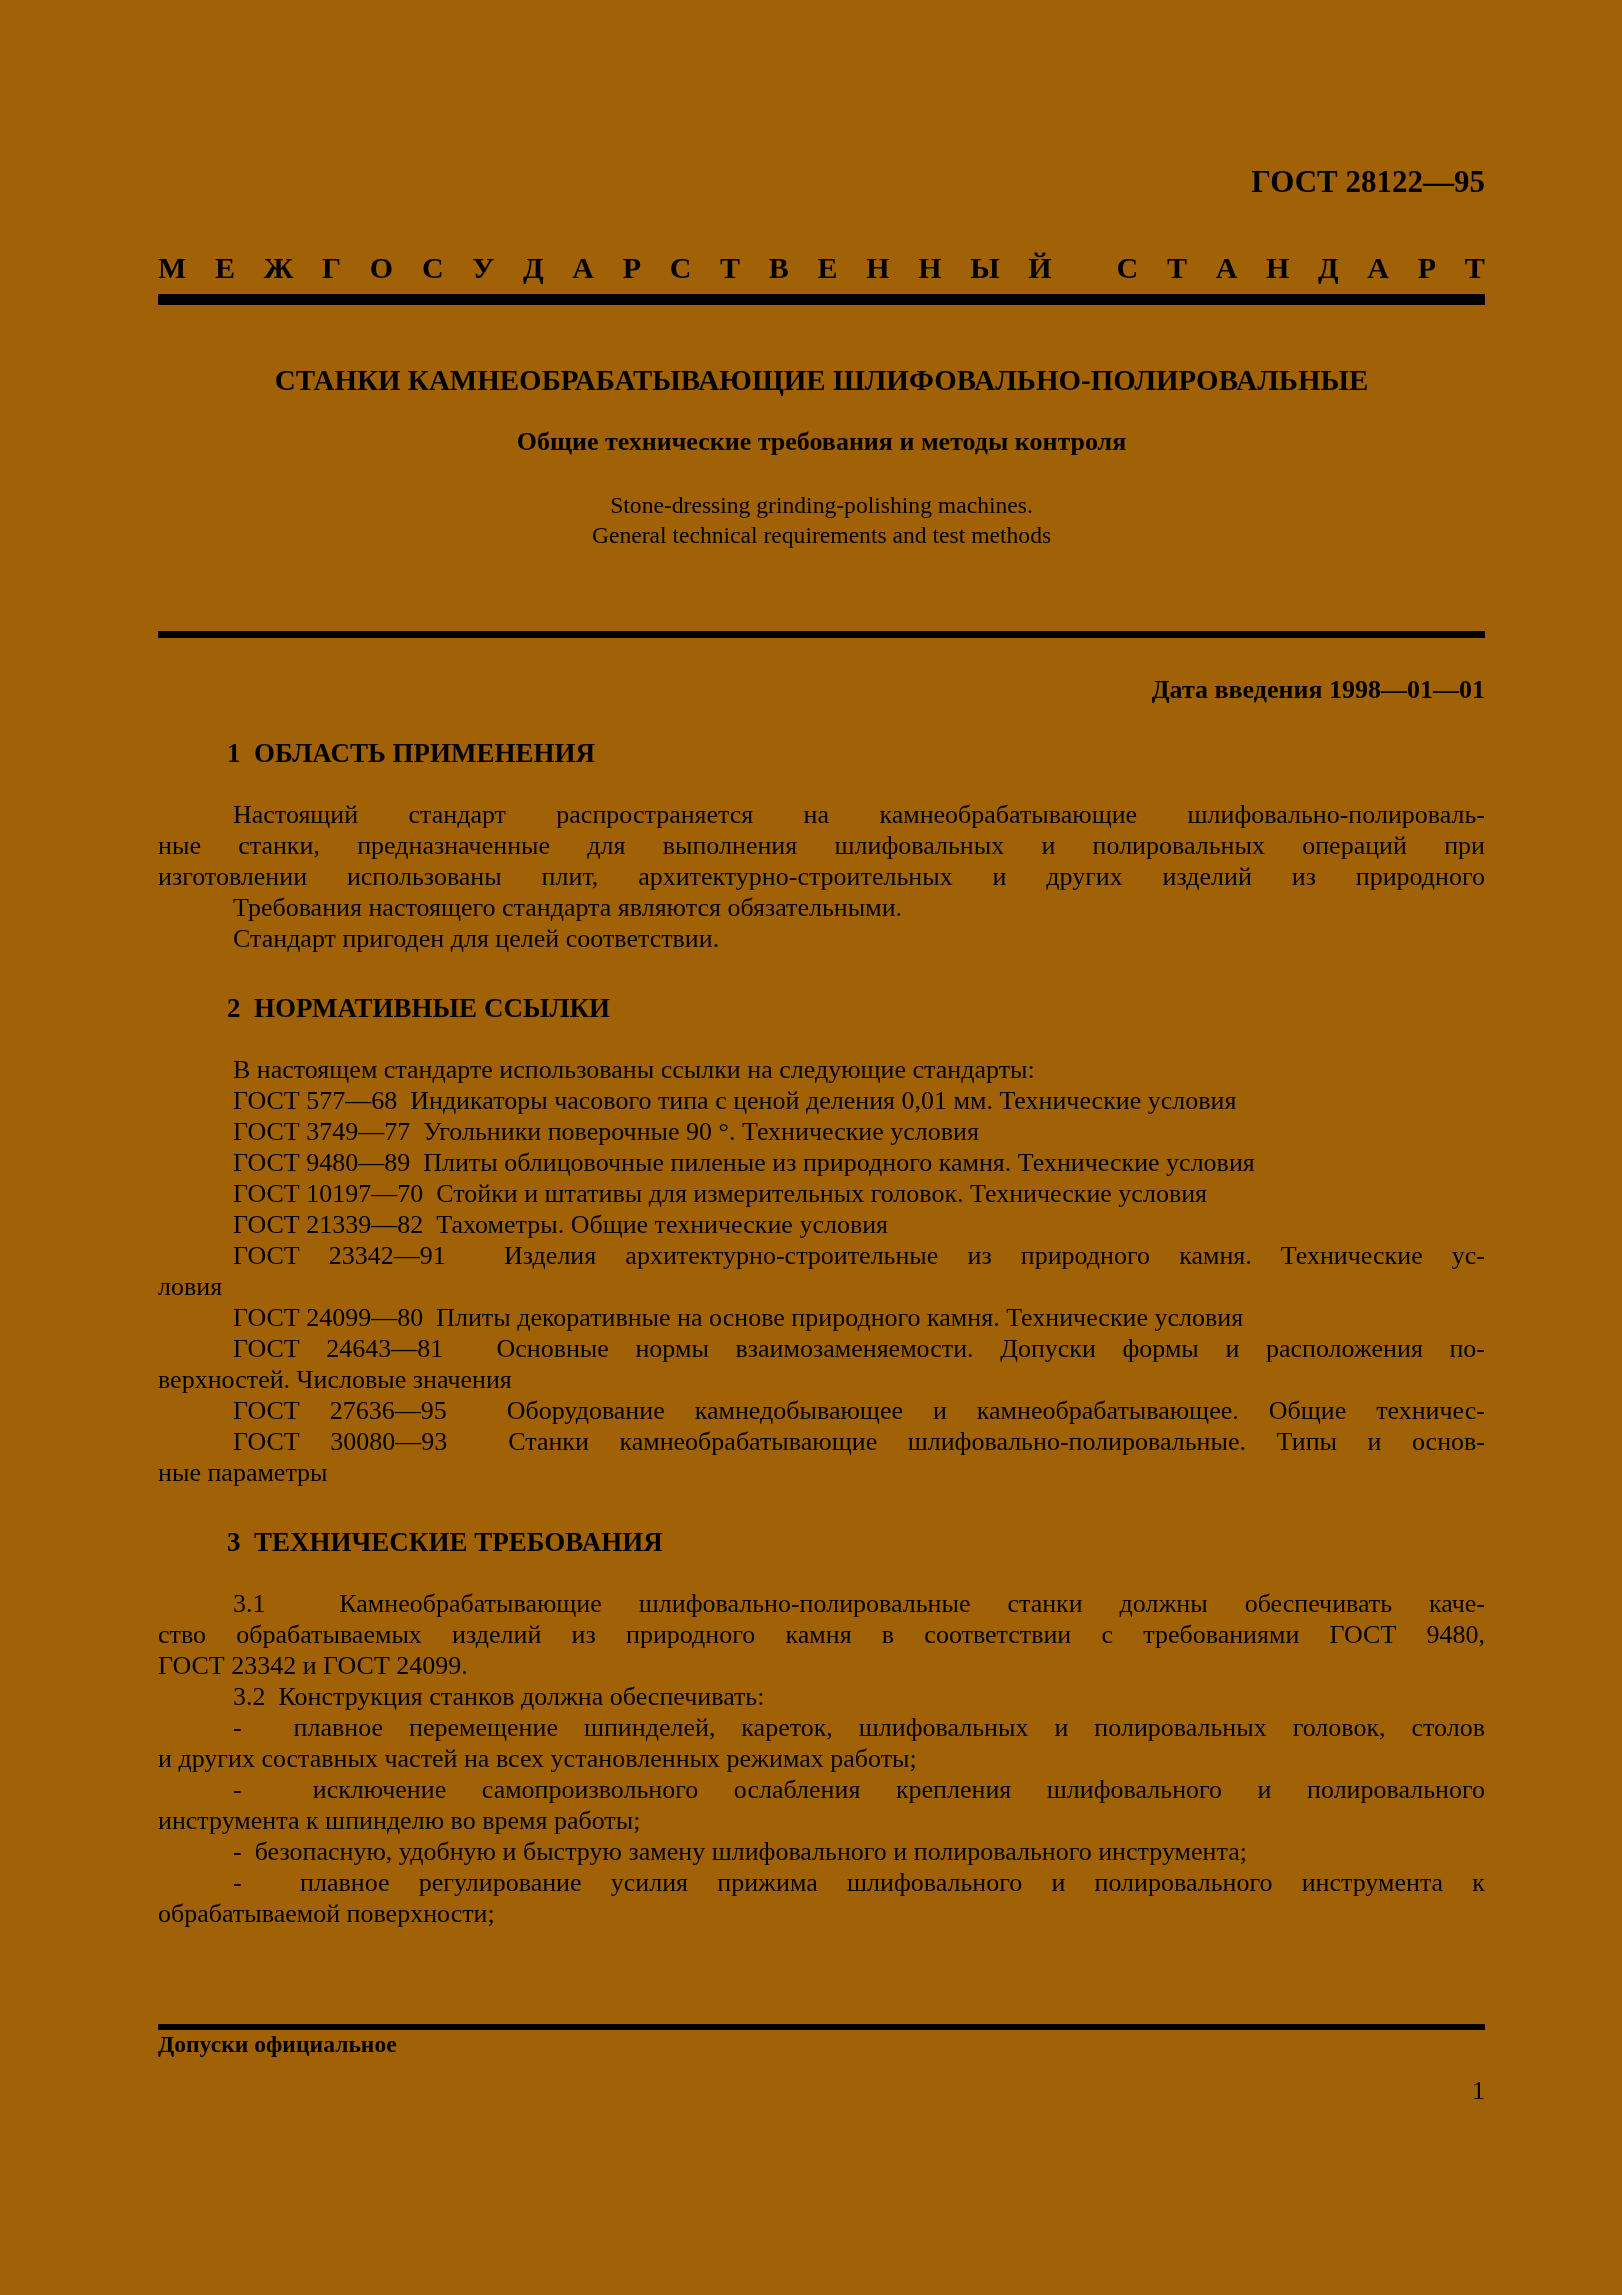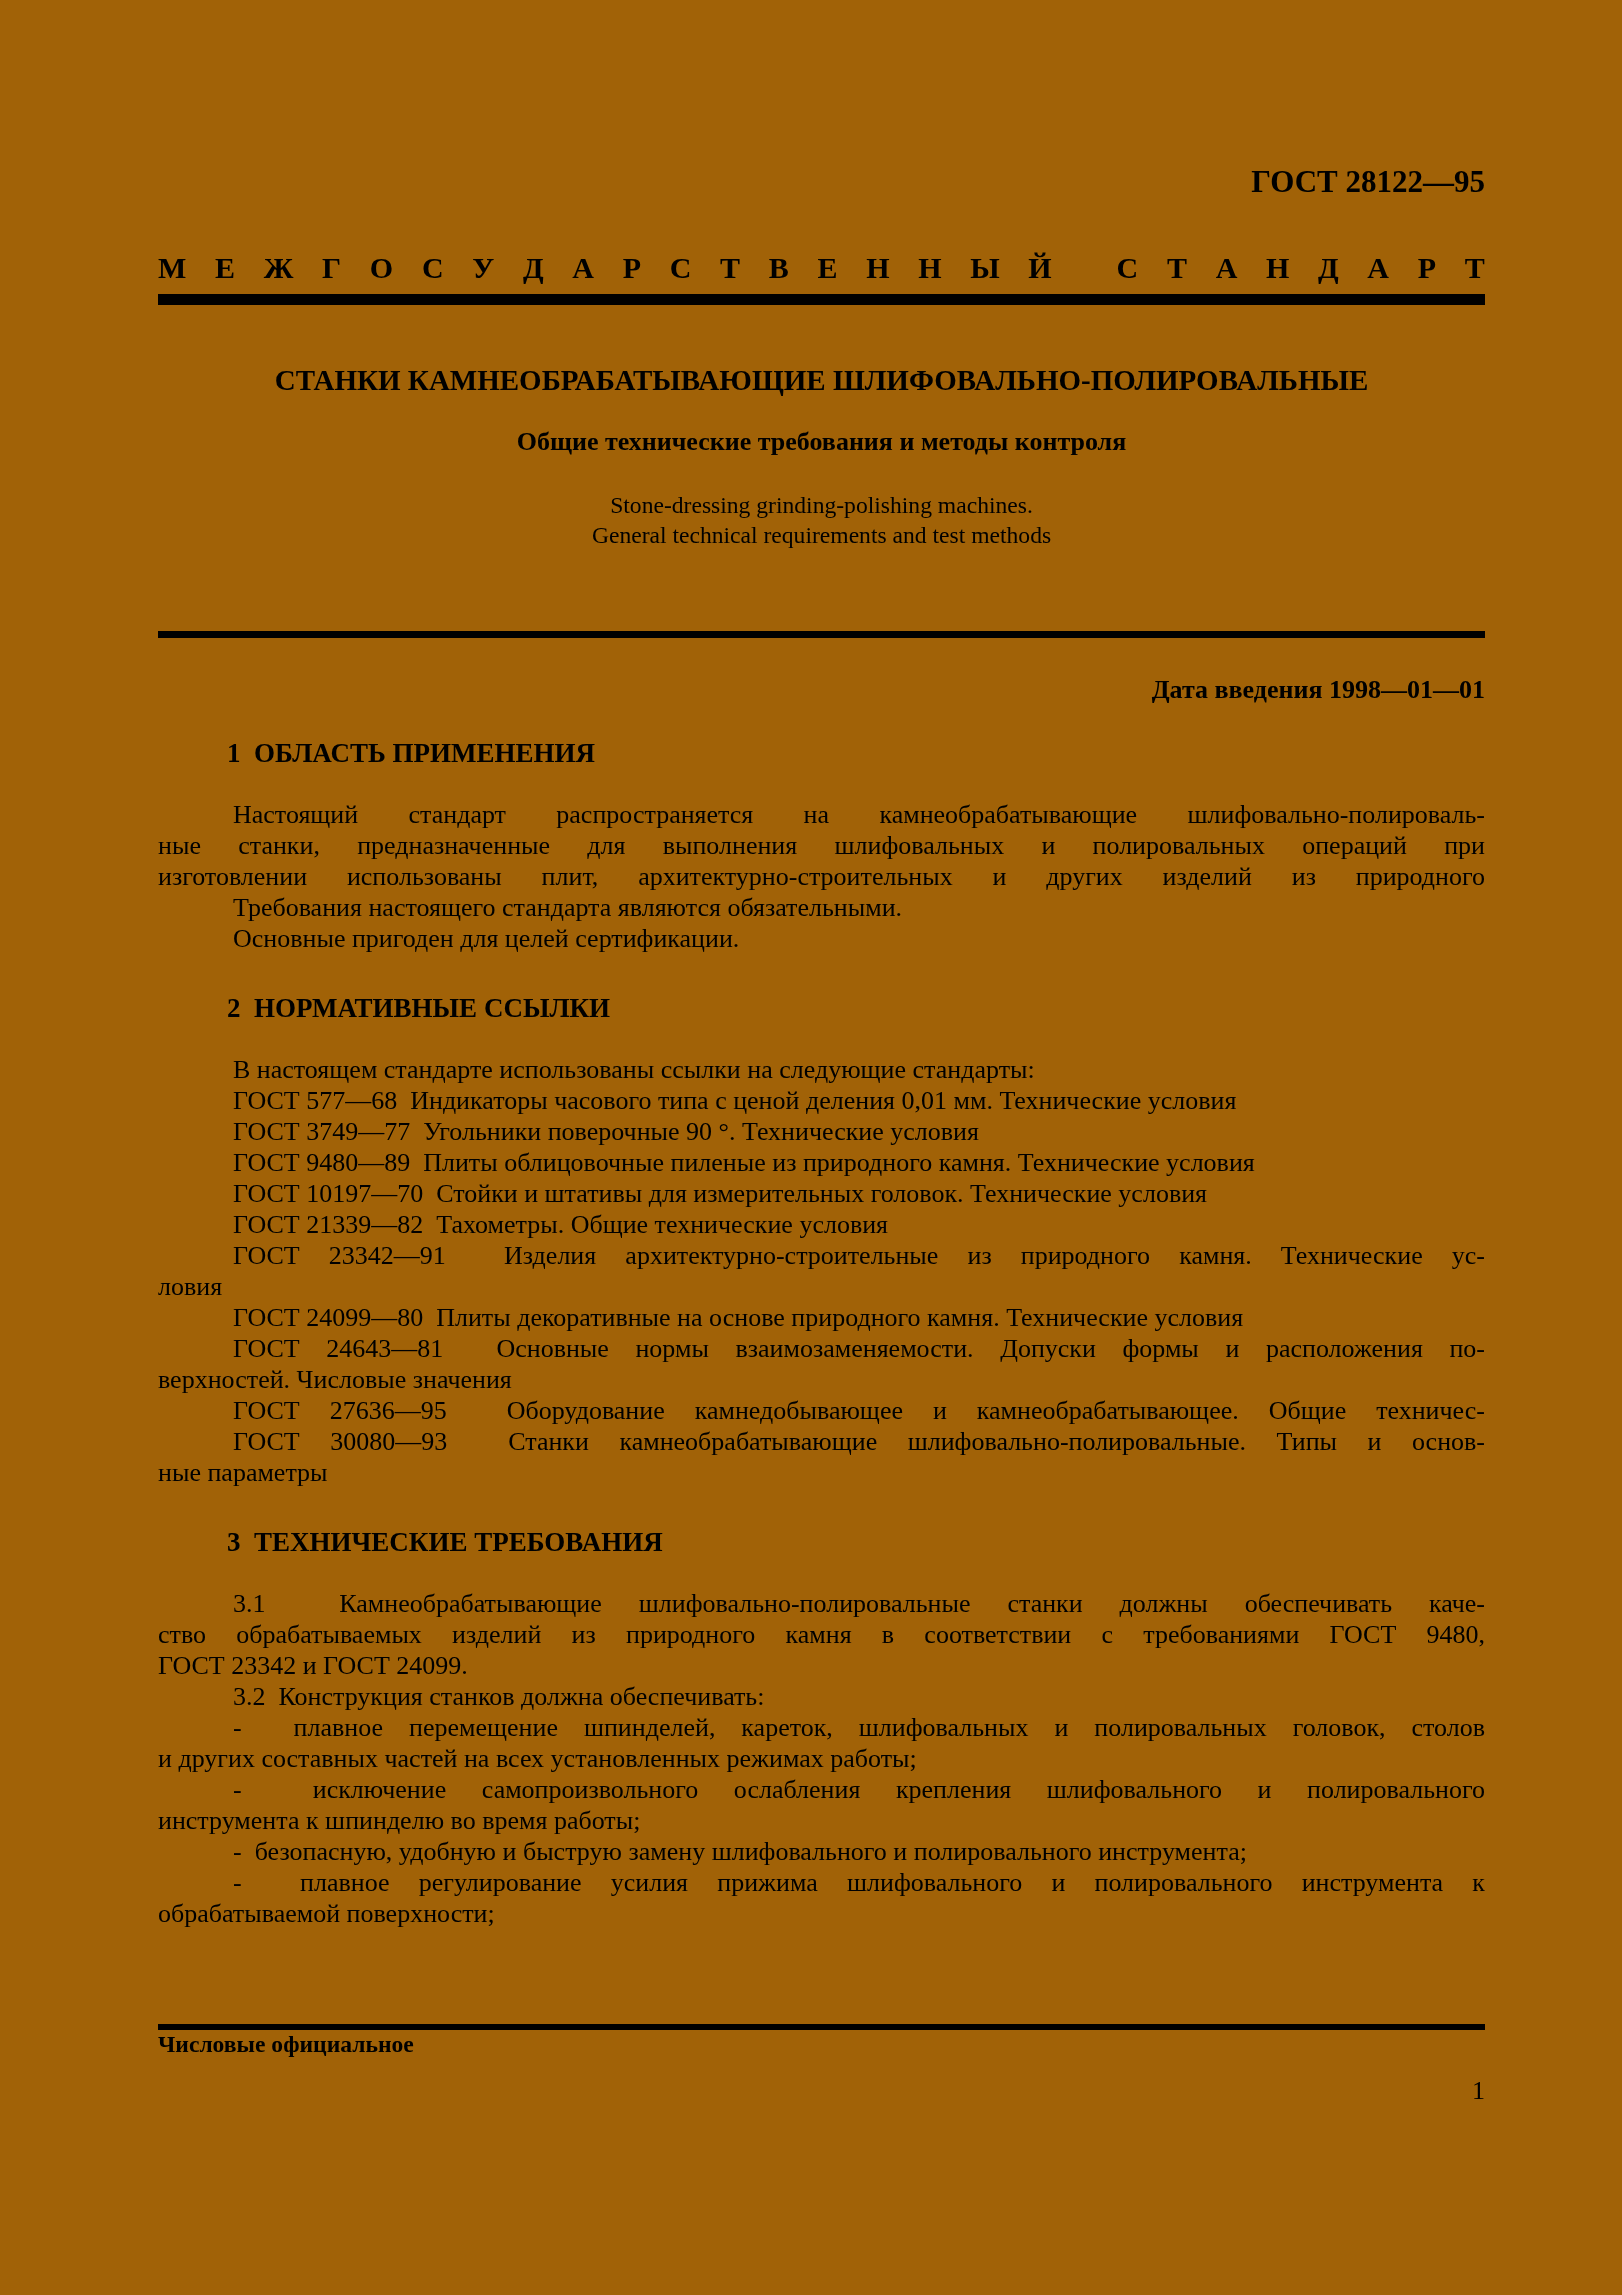--- a/index.html
+++ b/index.html
@@ -185,21 +185,21 @@
   <div class="rule-mid"></div>
 
   <div class="date-line">Дата введения 1998—01—01</div>
 
   <div class="body-flow">
       <div class="sec-heading">1  ОБЛАСТЬ ПРИМЕНЕНИЯ</div>
       <div class="line ind jst">Настоящий стандарт распространяется на камнеобрабатывающие шлифовально-полироваль-</div>
       <div class="line jst">ные станки, предназначенные для выполнения шлифовальных и полировальных операций при</div>
       <div class="line jst">изготовлении использованы плит, архитектурно-строительных и других изделий из природного</div>
       <div class="line ind">Требования настоящего стандарта являются обязательными.</div>
-      <div class="line ind">Основные пригоден для целей сертификации.</div>
+      <div class="line ind">Стандарт пригоден для целей соответствии.</div>
       <div class="sec-heading">2  НОРМАТИВНЫЕ ССЫЛКИ</div>
       <div class="line ind">В настоящем стандарте использованы ссылки на следующие стандарты:</div>
       <div class="line ind">ГОСТ 577—68  Индикаторы часового типа с ценой деления 0,01 мм. Технические условия</div>
       <div class="line ind">ГОСТ 3749—77  Угольники поверочные 90 °. Технические условия</div>
       <div class="line ind">ГОСТ 9480—89  Плиты облицовочные пиленые из природного камня. Технические условия</div>
       <div class="line ind">ГОСТ 10197—70  Стойки и штативы для измерительных головок. Технические условия</div>
       <div class="line ind">ГОСТ 21339—82  Тахометры. Общие технические условия</div>
       <div class="line ind jst">ГОСТ 23342—91  Изделия архитектурно-строительные из природного камня. Технические ус-</div>
       <div class="line">ловия</div>
       <div class="line ind">ГОСТ 24099—80  Плиты декоративные на основе природного камня. Технические условия</div>
@@ -217,18 +217,18 @@
       <div class="line">и других составных частей на всех установленных режимах работы;</div>
       <div class="line ind jst">-  исключение самопроизвольного ослабления крепления шлифовального и полировального</div>
       <div class="line">инструмента к шпинделю во время работы;</div>
       <div class="line ind">-  безопасную, удобную и быструю замену шлифовального и полировального инструмента;</div>
       <div class="line ind jst">-  плавное регулирование усилия прижима шлифовального и полировального инструмента к</div>
       <div class="line">обрабатываемой поверхности;</div>
     </div>
 
   <div class="rule-footer"></div>
 
-  <div class="imprint">Числовые официальное</div>
+  <div class="imprint">Допуски официальное</div>
 
   <div class="page-number">1</div>
 
 </div>
 
 
 </body></html>

